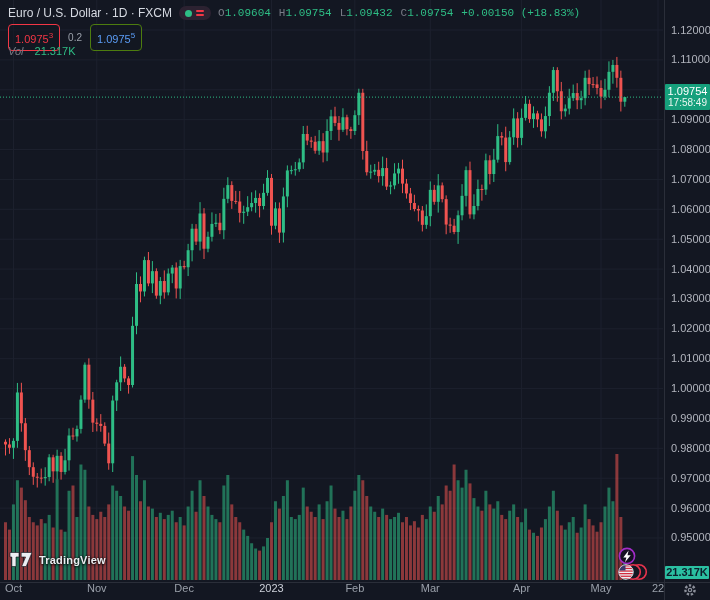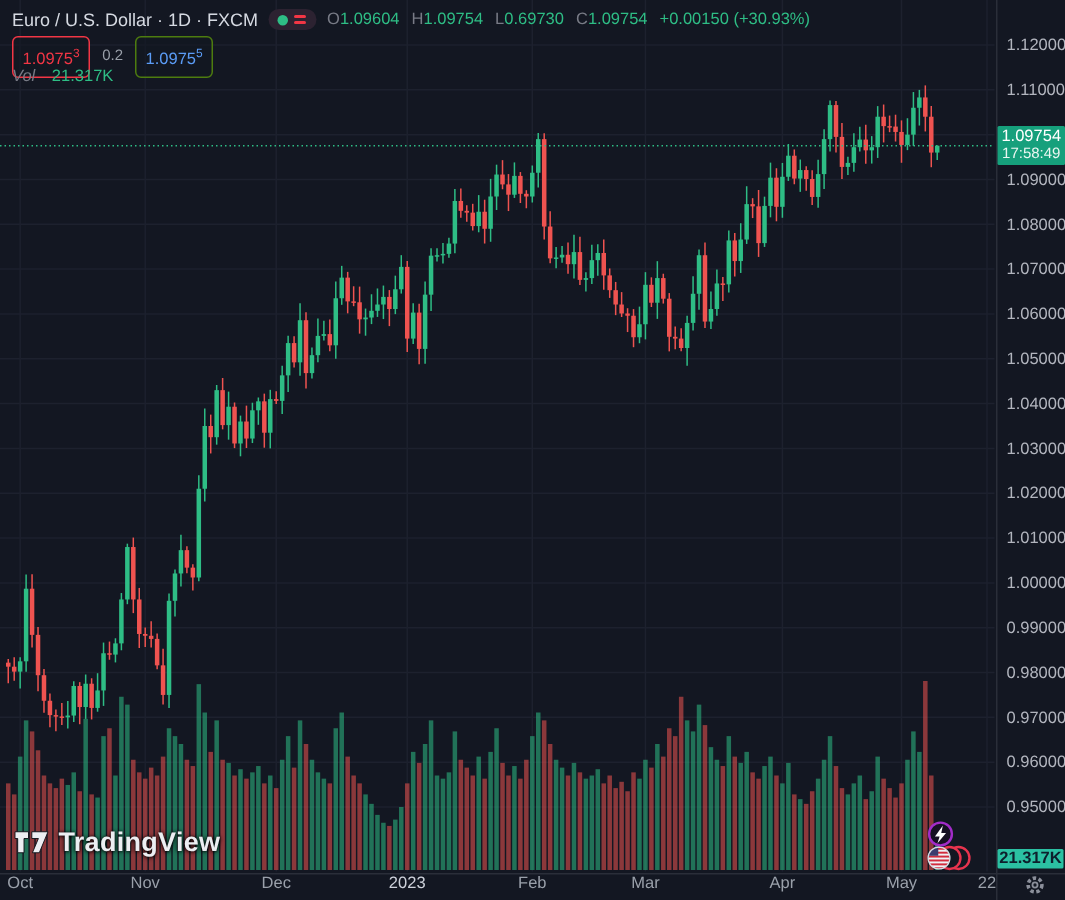--- a/index.html
+++ b/index.html
@@ -2,21 +2,21 @@
 <html><head>
 <meta charset="utf-8">
 <style>
   html,body{margin:0;padding:0;background:#0b0e15;}
   #app{position:relative;width:710px;height:600px;background:#131722;overflow:hidden;
        font-family:"Liberation Sans",sans-serif;-webkit-font-smoothing:antialiased;}
   #chart-svg{position:absolute;left:0;top:0;}
   .overlay{position:absolute;white-space:nowrap;}
   
   #legend-row1{left:8px;top:6px;display:flex;align-items:center;gap:7px;font-size:12px;color:#d6dae2;}
-  .ohlc-group{display:flex;gap:8px;font-size:11px;}
+  .ohlc-group{display:flex;gap:8px;font-size:11px;font-family:Liberation Mono, monospace;}
   .ohlc-pair .k{color:#787b86;}
   .ohlc-pair .v{color:#2ebd85;}
   .change{color:#2ebd85;font-size:11px;}
   #status-pill{display:inline-flex;align-items:center;gap:4px;background:#2c2231;border-radius:8px;
                padding:2px 7px 2px 6px;height:10px;}
   #status-pill .dot{width:7px;height:7px;border-radius:50%;background:#2ebd85;}
   #status-pill .bars{display:flex;flex-direction:column;gap:2px;}
   #status-pill .bars i{display:block;width:8px;height:2px;background:#f23645;border-radius:1px;}
   #legend-row2{left:8px;top:24px;display:flex;align-items:center;gap:8px;}
   .quote-btn{font-size:11px;line-height:14px;padding:4px 6px;border-radius:4px;background:rgba(19,23,34,.6);text-align:center;}
@@ -31,21 +31,21 @@
              letter-spacing:.2px;}
   
   #price-badge{right:0;top:84px;width:45px;background:#16a07c;color:#fff;text-align:center;
                padding:1px 0 2px 0;border-radius:1px;}
   #price-badge .p{font-size:11px;line-height:12px;}
   #price-badge .t{font-size:10px;line-height:11px;color:#eaf6f1;}
   #vol-badge{right:1px;top:566px;width:44px;background:#2bc0a2;color:#0d1f2c;text-align:center;
              font-size:11px;line-height:13px;font-weight:bold;border-radius:1px;}
   
   #tv-logo{left:9px;top:551px;display:flex;align-items:center;gap:6px;cursor:pointer;}
-  #tv-logo .txt{color:#eceef2;font-size:18px;font-weight:bold;letter-spacing:.2px;
+  #tv-logo .txt{color:#eceef2;font-size:11px;font-weight:bold;letter-spacing:.2px;
                 text-shadow:0 1px 3px rgba(0,0,0,.9),0 0 2px rgba(0,0,0,.8);}
 </style>
 </head>
 <body>
 
 <div id="app" style="background: rgb(19, 23, 34);">
 
   <svg id="chart-svg" width="710" height="600" viewBox="0 0 710 600">
     <g id="g-grid">
         <line x1="0" x2="663" y1="30" y2="30" stroke="#1d212e" stroke-width="1"></line>
@@ -623,23 +623,23 @@
     <span id="status-pill">
       <span class="dot"></span>
       <span class="bars">
           <i></i>
           <i></i>
         </span>
     </span>
     <span class="ohlc-group">
       <span class="ohlc-pair"><span class="k">O</span><span class="v">1.09604</span></span>
       <span class="ohlc-pair"><span class="k">H</span><span class="v">1.09754</span></span>
-      <span class="ohlc-pair"><span class="k">L</span><span class="v">0.69730</span></span>
+      <span class="ohlc-pair"><span class="k">L</span><span class="v">1.09432</span></span>
       <span class="ohlc-pair"><span class="k">C</span><span class="v">1.09754</span></span>
-      <span class="change">+0.00150 (+30.93%)</span>
+      <span class="change">+0.00150 (+18.83%)</span>
     </span>
   </div>
 
   <div class="overlay" id="legend-row2">
     <span class="quote-btn" id="sell-btn"><span>1.0975</span><sup>3</sup></span>
     <span class="spread">0.2</span>
     <span class="quote-btn" id="buy-btn"><span>1.0975</span><sup>5</sup></span>
   </div>
 
   <div class="overlay" id="legend-row3">

